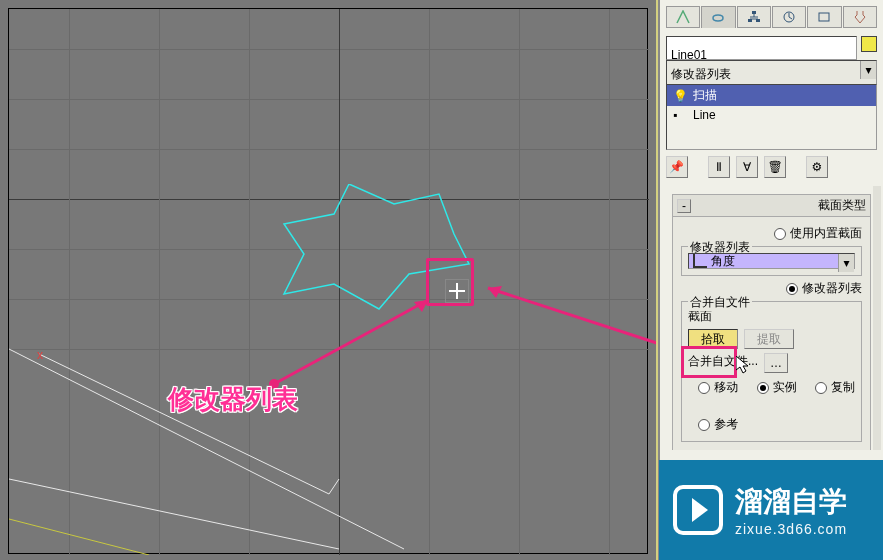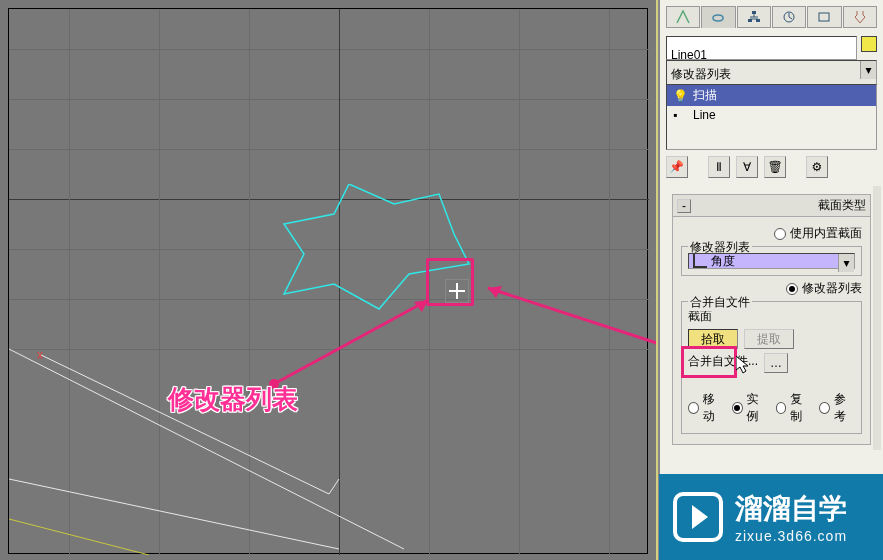--- a/index.html
+++ b/index.html
@@ -183,40 +183,40 @@
 .normal-btn {
   height: 20px; padding: 4px 12px; border: 1px outset #ccc;
   background: #e4e4dc; display: flex; align-items: center; color: #888;
 }
 .ellipsis-btn {
   width: 24px; height: 20px; border: 1px outset #ccc; background: #e4e4dc;
   display: flex; align-items: center; justify-content: center;
 }
 
 .radio-grid {
-  display: grid; grid-template-columns: 1fr 1fr 1fr 1fr; gap: 16px 8px; margin-top: 16px;
+  display: grid; grid-template-columns: 1fr 1fr 1fr; gap: 16px 8px; margin-top: 4px;
 }
 
 
 .pick-cursor {
   position: absolute; pointer-events: none;
 }
 .pick-cursor svg { display: block; }
 
 
 .pick-highlight {
   position: absolute; border: 3px solid #e8237a; pointer-events: none;
 }
 .cursor-highlight {
   position: absolute; border: 3px solid #e8237a; pointer-events: none; border-radius: 2px;
 }
 
 
 .watermark {
-  position: absolute; right: 0; bottom: 0; width: 224px; height: 86px;
+  position: absolute; right: 0; bottom: 0; width: 224px; height: 100px;
   background: #117aa9; display: flex; align-items: center; padding: 0 14px;
   gap: 12px;
 }
 .wm-icon {
   width: 50px; height: 50px; border: 4px solid #fff; border-radius: 10px;
   display: flex; align-items: center; justify-content: center;
 }
 .wm-play {
   width: 0; height: 0; border-left: 16px solid #fff;
   border-top: 12px solid transparent; border-bottom: 12px solid transparent;

